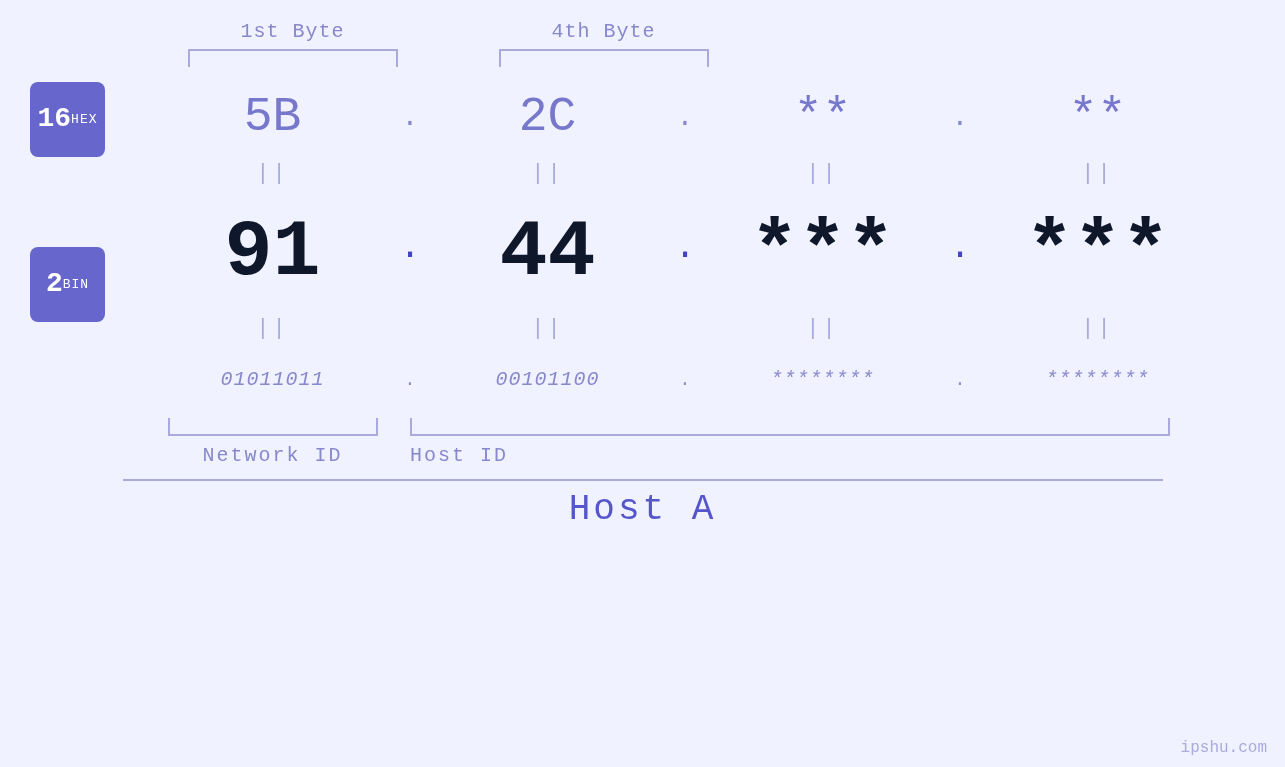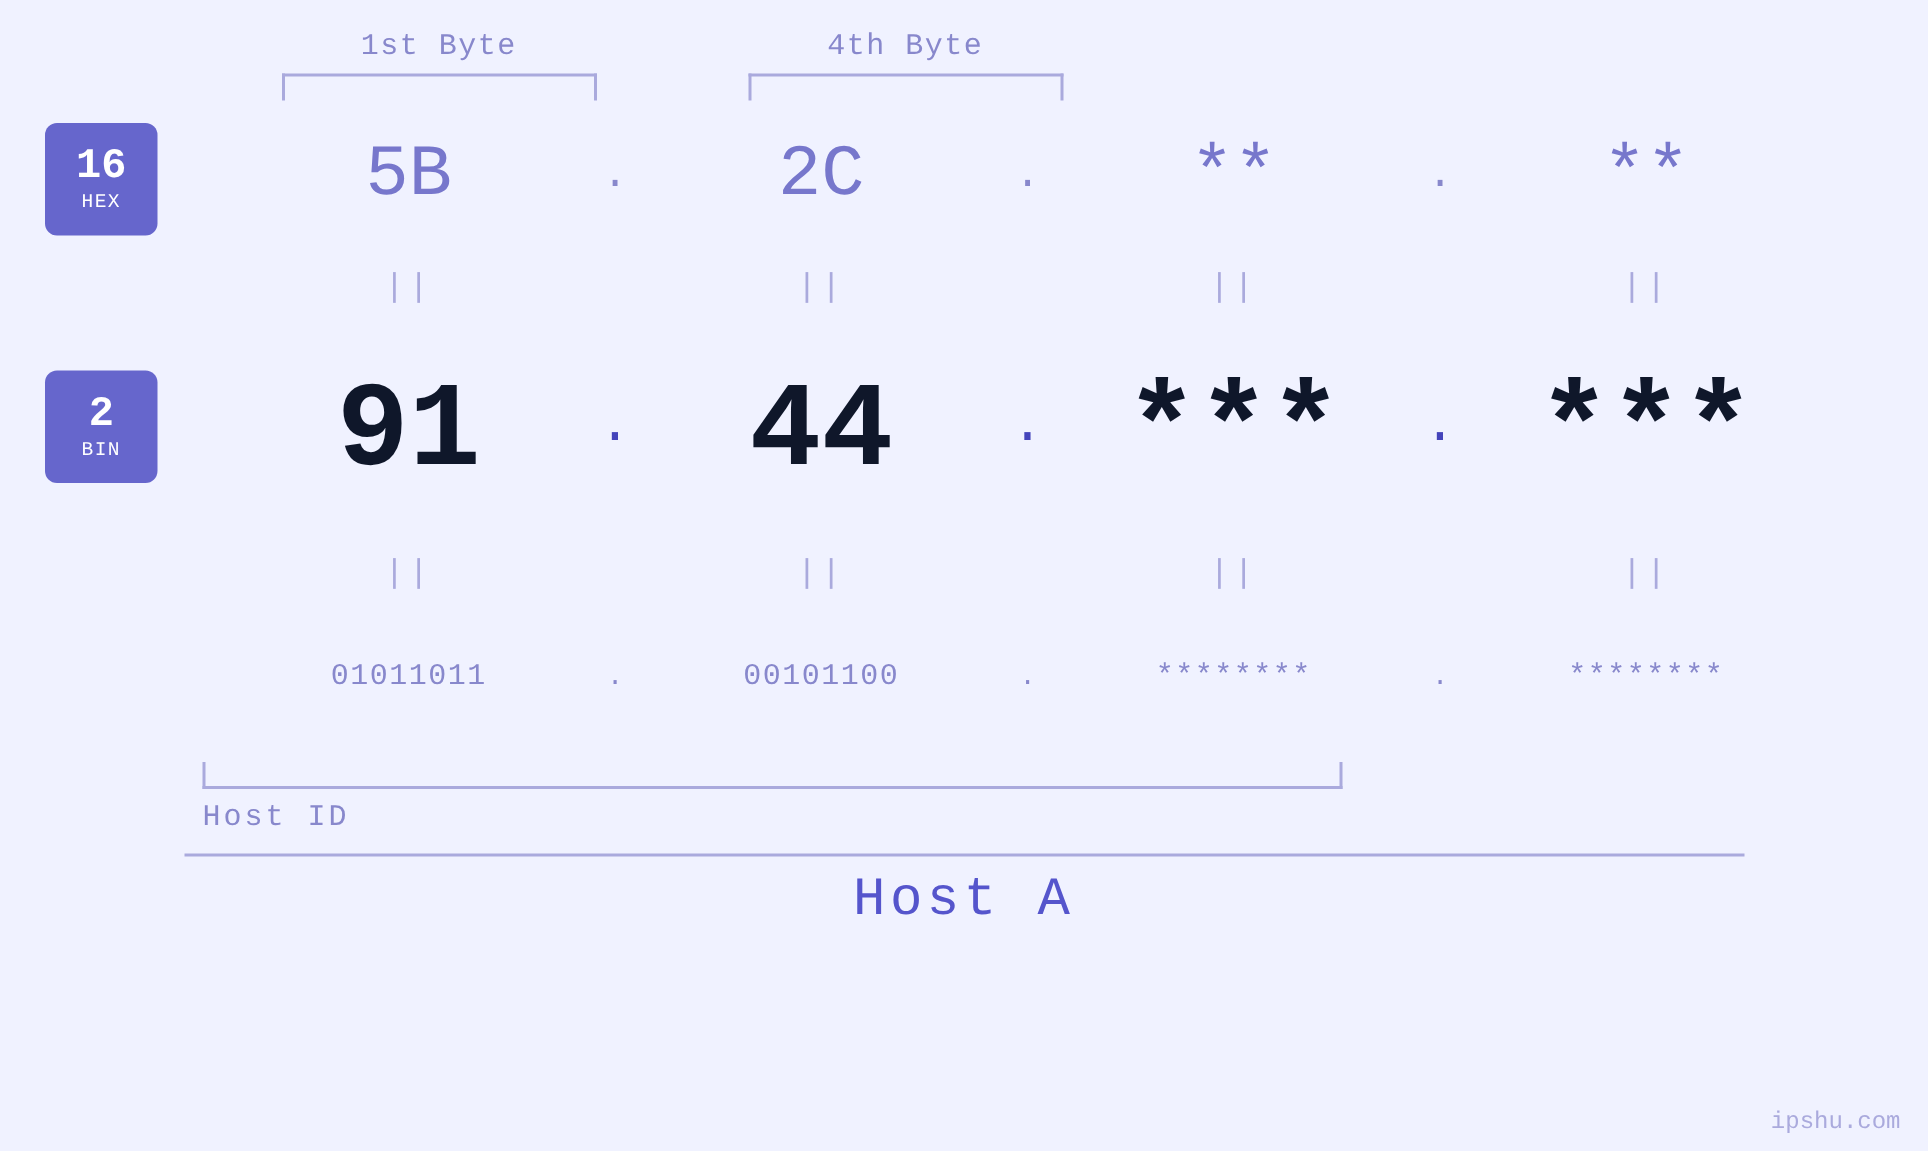--- a/index.html
+++ b/index.html
@@ -74,21 +74,21 @@
       gap: 90px;
     }
 
     .base-badge {
       background-color: #6666cc;
       color: white;
       width: 75px;
       height: 75px;
       border-radius: 8px;
       display: flex;
-      flex-direction: column;
+      flex-direction: row;
       align-items: center;
       justify-content: center;
       font-family: 'Courier New', Courier, monospace;
     }
 
     .base-badge .base-num {
       font-size: 28px;
       font-weight: bold;
       line-height: 1.1;
     }
@@ -96,21 +96,20 @@
     .base-badge .base-name {
       font-size: 13px;
       letter-spacing: 1px;
     }
 
     
     .values-area {
       flex: 1;
       display: flex;
       flex-direction: column;
-      gap: 18px;
     }
 
     
     .value-row {
       display: flex;
       flex-direction: row;
       align-items: center;
     }
 
     .value-cell {
@@ -154,20 +153,21 @@
       color: #0f172a;
       font-size: 80px;
       font-weight: bold;
     }
 
     
     .bin-value {
       color: #8888cc;
       font-size: 20px;
       letter-spacing: 1px;
+      font-style: italic;
     }
 
     .bracket-label {
       color: #8888cc;
       font-size: 20px;
       text-align: center;
       padding-top: 8px;
       font-family: 'Courier New', Courier, monospace;
       letter-spacing: 2px;
     }
@@ -366,20 +366,24 @@
         <div class="dot-sep dot-sep-bin">.</div>
         <div class="value-cell">
           <div class="value-cell-inner">
             <span class="value-text bin-value">********</span>
           </div>
         </div>
       </div>
 
       <div style="display:flex; flex-direction:row; margin-top:6px;">
 
+        <div style="width:275px; display:flex; flex-direction:column; align-items:center;">
+          <div style="width:210px; height:18px; border-bottom:2px solid #aaaadd; border-left:2px solid #aaaadd; border-right:2px solid #aaaadd;"></div>
+          <div class="bracket-label">Network ID</div>
+        </div>
 
         <div style="width:825px; display:flex; flex-direction:column; align-items:flex-start;">
           <div style="width:760px; height:18px; border-bottom:2px solid #aaaadd; border-left:2px solid #aaaadd; border-right:2px solid #aaaadd;"></div>
           <div class="bracket-label">Host ID</div>
         </div>
       </div>
 
     </div>
   </div>
 

